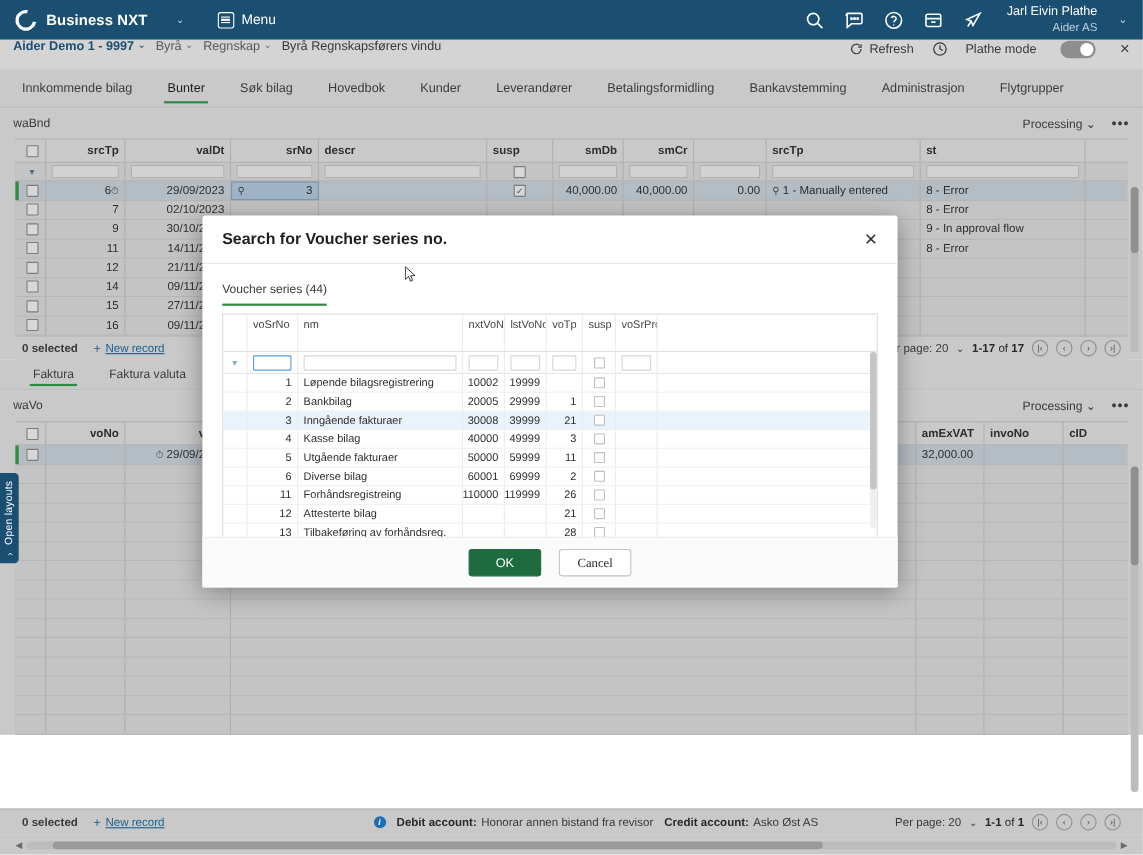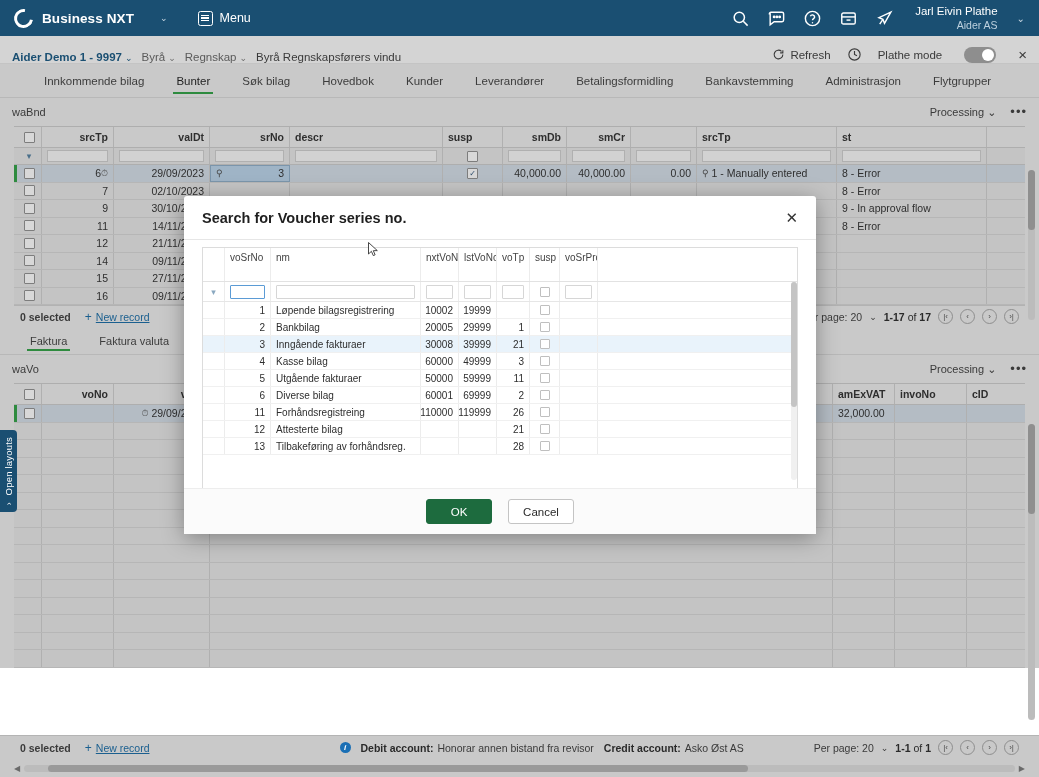--- a/index.html
+++ b/index.html
@@ -39,21 +39,21 @@
   .nav-ico { width: 19px; height: 19px; color: #ffffff; cursor: pointer; }
   .nav-ico svg { display: block; width: 19px; height: 19px; }
   .user-block { text-align: right; line-height: 1.25; margin-left: 4px; }
   .user-name { font-size: 11.5px; color: #ffffff; }
   .user-org { font-size: 10.5px; color: #bcd0de; }
   .user-caret { font-size: 10px; color: #c9d8e3; margin-left: 2px; }
 
   
   .crumbbar {
     height: 28px; background: #d4d4d4;
-    display: flex; align-items: flex-end; padding: 0 12px;
+    display: flex; align-items: flex-start; padding: 0 12px;
     border-bottom: 1px solid #c4c4c4; position: relative; z-index: 4;
   }
   .crumb { font-size: 11.5px; color: #1a4f72; font-weight: bold; cursor: pointer; }
   .crumb.plain { color: #5a5a5a; font-weight: normal; }
   .crumb.last { color: #3a3a3a; font-weight: normal; cursor: default; }
   .crumb-caret { font-size: 9px; color: #1a4f72; margin: 0 9px 0 3px; }
   .crumb-caret.plain { color: #6d6d6d; }
   .crumbbar-right { margin-left: auto; display: flex; align-items: center; gap: 16px; }
   .refresh-btn { display: flex; align-items: center; gap: 5px; font-size: 11.5px; color: #3a3a3a; cursor: pointer; }
   .hist-ico { width: 15px; height: 15px; color: #3a3a3a; cursor: pointer; }
@@ -64,21 +64,21 @@
   }
   .toggle::after {
     content: ""; position: absolute; top: 2px; right: 2px;
     width: 12px; height: 12px; border-radius: 50%; background: #ffffff;
   }
   .close-x { font-size: 15px; color: #3a3a3a; cursor: pointer; margin-left: 6px; }
 
   
   .tabstrip {
     height: 34px; background: #c9c9c9; display: flex; align-items: stretch;
-    padding-left: 28px; border-bottom: 1px solid #b8b8b8; position: relative; z-index: 3;
+    padding-left: 4px; border-bottom: 1px solid #b8b8b8; position: relative; z-index: 3;
   }
   .tab {
     display: flex; align-items: center; padding: 0 16px;
     font-size: 11.5px; color: #3c3c3c; cursor: pointer; position: relative;
   }
   .tab.active { color: #1f1f1f; }
   .tab.active::after {
     content: ""; position: absolute; left: 13px; right: 13px; bottom: 3px;
     height: 2.5px; background: #2e8b3f;
   }
@@ -236,21 +236,21 @@
   .modal-foot {
     height: 46px; display: flex; align-items: center; justify-content: center;
     gap: 16px; background: #fbfbfb; border-top: 1px solid #ededed;
   }
   .btn {
     height: 25px; min-width: 66px; border-radius: 3px; font-size: 11.5px;
     display: flex; align-items: center; justify-content: center; cursor: pointer;
     font-family: "Liberation Sans", sans-serif;
   }
   .btn.ok { background: #1d6b3e; color: #ffffff; border: 1px solid #1d6b3e; }
-  .btn.cancel { background: #ffffff; color: #2a2a2a; border: 1px solid #c4c4c4; }
+  .btn.cancel { background: #ffffff; color: #2a2a2a; border: 1px solid #c4c4c4; font-family: Liberation Serif, serif; }
   .cursor-arrow {
     position: absolute; left: 368px; top: 242px; z-index: 12;
     width: 11px; height: 15px; pointer-events: none;
   }
 </style>
 </head>
 <body>
 
 <div class="topnav">
   <div class="brand-logo"></div>
@@ -803,20 +803,23 @@
       <div class="thumb"></div>
     </div>
   <span class="hs-arrow">▶</span>
 </div>
 
 <div class="modal">
   <div class="modal-head">
     <div class="modal-title">Search for Voucher series no.</div>
     <div class="modal-x">✕</div>
   </div>
+  <div class="modal-tabrow">
+    <span class="modal-tab">Voucher series (44)</span>
+  </div>
   <div class="modal-body">
     <div class="mgrid">
       <div class="mrow hdr">
         <div class="mcell hd c" style="width:22px"></div>
         <div class="mcell hd" style="width:46px">voSrNo</div>
         <div class="mcell hd" style="width:150px">nm</div>
         <div class="mcell hd" style="width:38px">nxtVoNo</div>
         <div class="mcell hd" style="width:38px">lstVoNo</div>
         <div class="mcell hd" style="width:33px">voTp</div>
         <div class="mcell hd" style="width:30px">susp</div>
@@ -887,21 +890,21 @@
             <div class="mcell c" style="width:30px">
               <span class="mchk"></span>
             </div>
             <div class="mcell" style="width:38px"></div>
             <div class="mcell nb" style="flex:1"></div>
           </div>
           <div class="mrow data">
             <div class="mcell c" style="width:22px"></div>
             <div class="mcell r" style="width:46px">4</div>
             <div class="mcell" style="width:150px">Kasse bilag</div>
-            <div class="mcell r" style="width:38px">60000</div>
+            <div class="mcell r" style="width:38px">40000</div>
             <div class="mcell r" style="width:38px">49999</div>
             <div class="mcell r" style="width:33px">3</div>
             <div class="mcell c" style="width:30px">
               <span class="mchk"></span>
             </div>
             <div class="mcell" style="width:38px"></div>
             <div class="mcell nb" style="flex:1"></div>
           </div>
           <div class="mrow data">
             <div class="mcell c" style="width:22px"></div>

